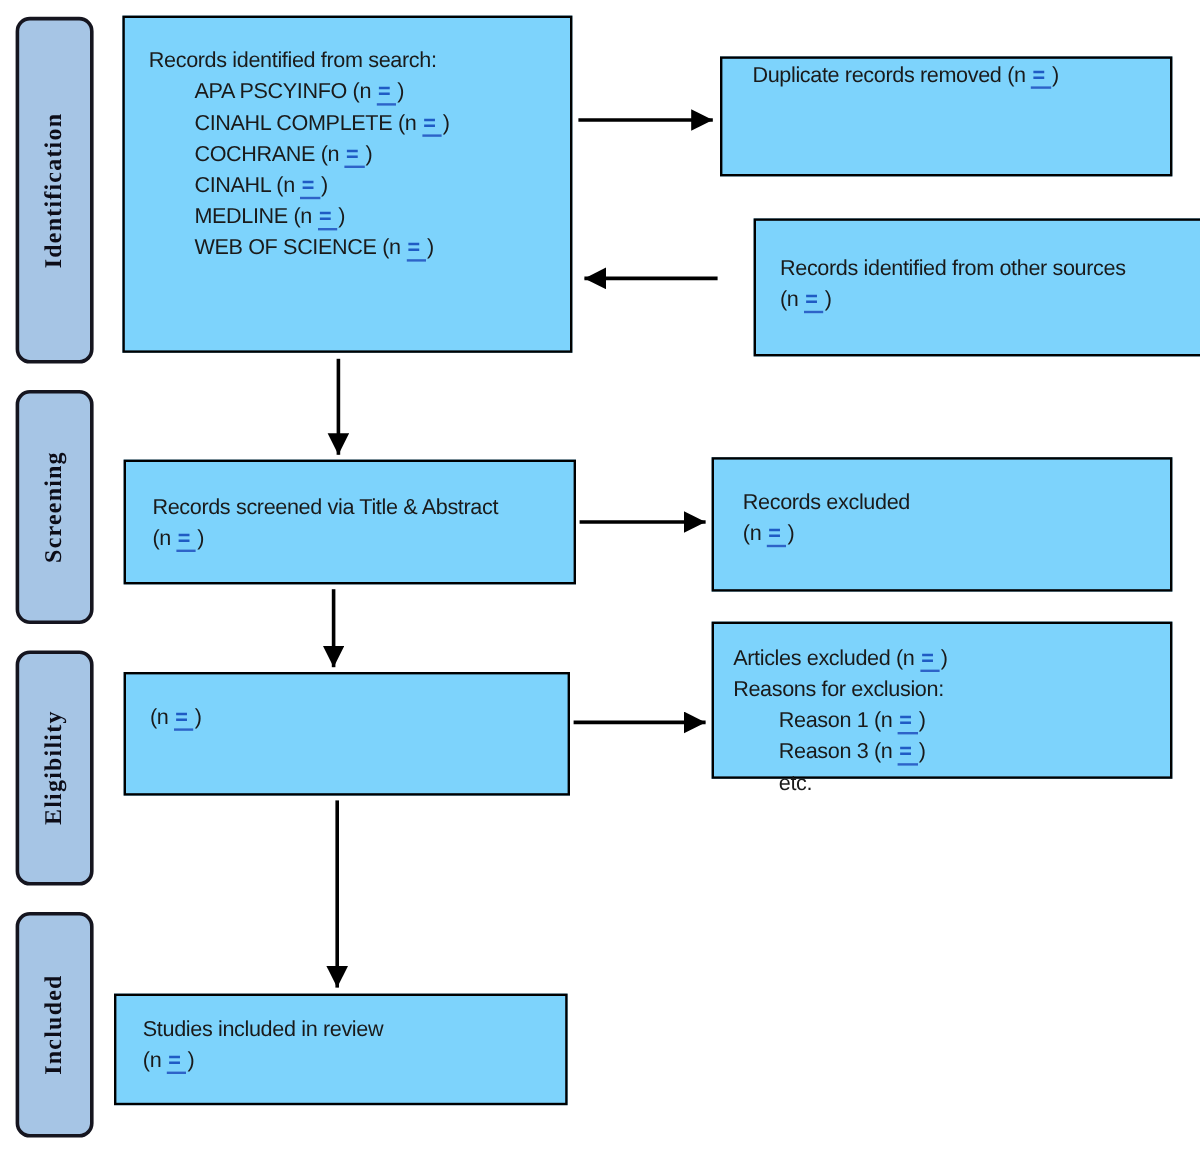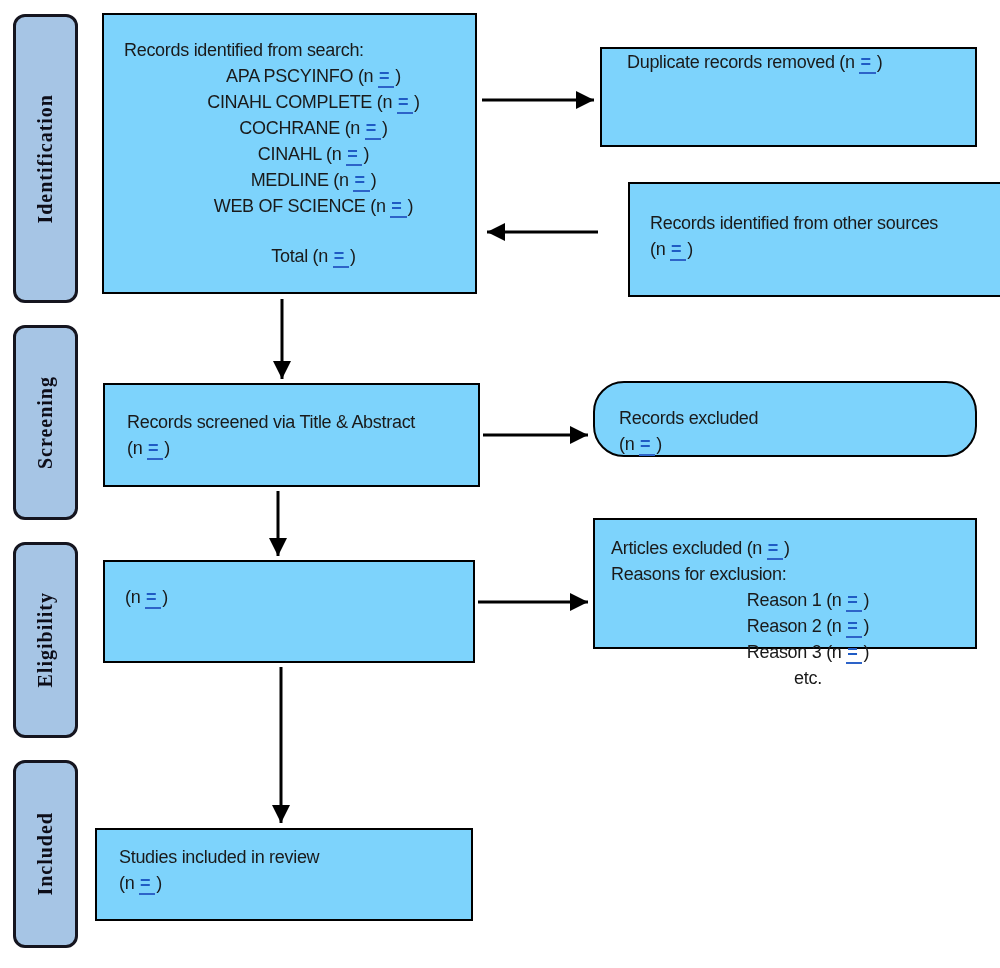--- a/index.html
+++ b/index.html
@@ -17,21 +17,21 @@
     writing-mode:vertical-rl;transform:rotate(180deg);
     font-family:"Liberation Serif", serif;font-weight:bold;font-size:20px;
     color:#0d0d18;letter-spacing:1px;white-space:nowrap;
   }
   
   .fbox{
     position:absolute;background:#7dd3fc;border:2.5px solid #000000;
     box-sizing:border-box;font-size:18px;letter-spacing:-0.3px;line-height:26px;
   }
   .bline{white-space:nowrap;}
-  .indent{padding-left:38px;text-align:center;}
+  .indent{padding-left:38px;}
   .spacer{height:24px;}
   
   .nblank{
     color:#1f5bc4;font-weight:700;
     border-bottom:2px solid #2d63c8;
     padding:0 5px 0 1px;margin-right:1px;
   }
   
   #arrows{position:absolute;left:0;top:0;width:1000px;height:968px;pointer-events:none;}
 </style>
@@ -84,23 +84,20 @@
     <div class="bline indent">
       <span>CINAHL (n </span><span class="nblank">=</span><span>)</span>
     </div>
     <div class="bline indent">
       <span>MEDLINE (n </span><span class="nblank">=</span><span>)</span>
     </div>
     <div class="bline indent">
       <span>WEB OF SCIENCE (n </span><span class="nblank">=</span><span>)</span>
     </div>
     <div class="spacer"></div>
-    <div class="bline indent">
-      <span>Total (n </span><span class="nblank">=</span><span>)</span>
-    </div>
   </div>
 
   <div class="fbox" style="left:600px;top:47px;width:377px;height:100px;display:flex;align-items:flex-start;padding-left:25px;">
     <div class="bline">
       <span>Duplicate records removed (n </span><span class="nblank">=</span><span>)</span>
     </div>
   </div>
 
   <div class="fbox" style="left:600px;top:182px;width:377px;height:115px;padding:26px 8px 0 20px;margin-left:28px;">
     <div class="bline">
@@ -113,21 +110,21 @@
 
   <div class="fbox" style="left:103px;top:383px;width:377px;height:104px;padding:24px 8px 12px 22px;">
     <div class="bline">
       <span>Records screened via Title &amp; Abstract</span>
     </div>
     <div class="bline">
       <span>(n </span><span class="nblank">=</span><span>)</span>
     </div>
   </div>
 
-  <div class="fbox" style="left:593px;top:381px;width:384px;height:76px;padding:22px 8px 0 24px;border-radius:31px;">
+  <div class="fbox" style="left:593px;top:381px;width:384px;height:112px;padding:22px 8px 0 24px;">
     <div class="bline">
       <span>Records excluded</span>
     </div>
     <div class="bline">
       <span>(n </span><span class="nblank">=</span><span>)</span>
     </div>
   </div>
 
   <div class="fbox" style="left:103px;top:560px;width:372px;height:103px;padding:22px 8px 0 20px;">
     <div class="bline">
@@ -139,23 +136,20 @@
     <div class="bline">
       <span>Articles excluded (n </span><span class="nblank">=</span><span>)</span>
     </div>
     <div class="bline">
       <span>Reasons for exclusion:</span>
     </div>
     <div class="bline indent">
       <span>Reason 1 (n </span><span class="nblank">=</span><span>)</span>
     </div>
     <div class="bline indent">
-      <span>Reason 2 (n </span><span class="nblank">=</span><span>)</span>
-    </div>
-    <div class="bline indent">
       <span>Reason 3 (n </span><span class="nblank">=</span><span>)</span>
     </div>
     <div class="bline indent">
       <span>etc.</span>
     </div>
   </div>
 
   <div class="fbox" style="left:95px;top:828px;width:378px;height:93px;padding:14px 0 0 22px;">
     <div class="bline">
       <span>Studies included in review</span>

